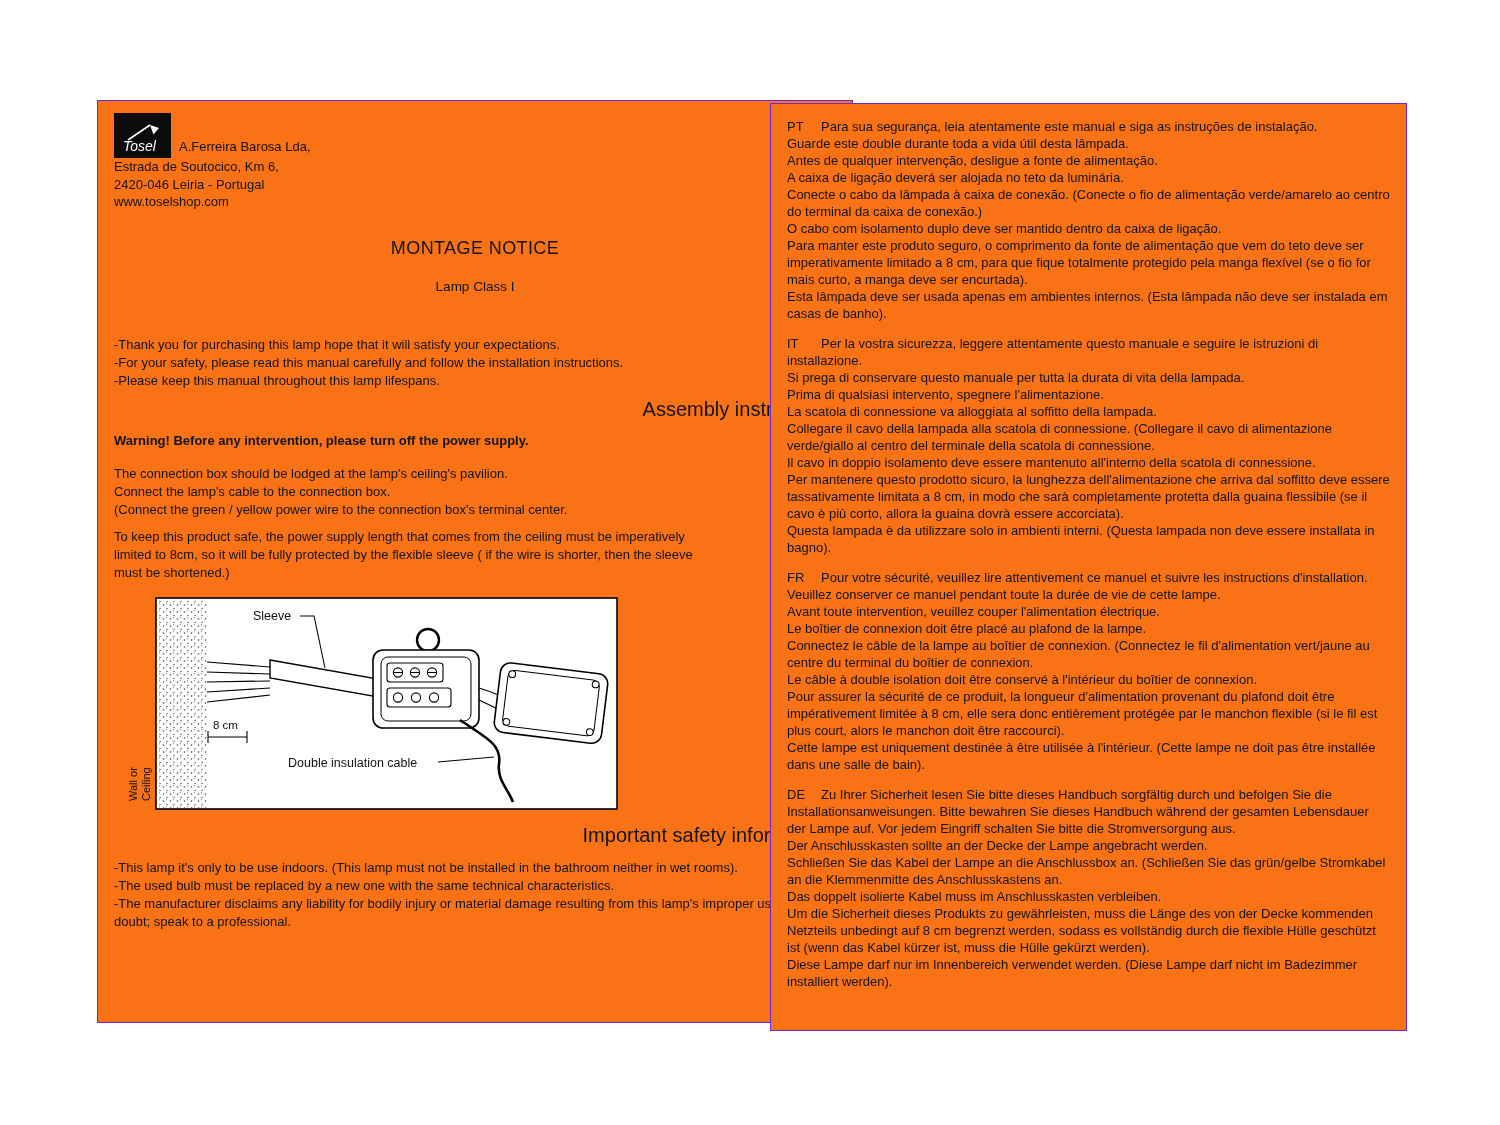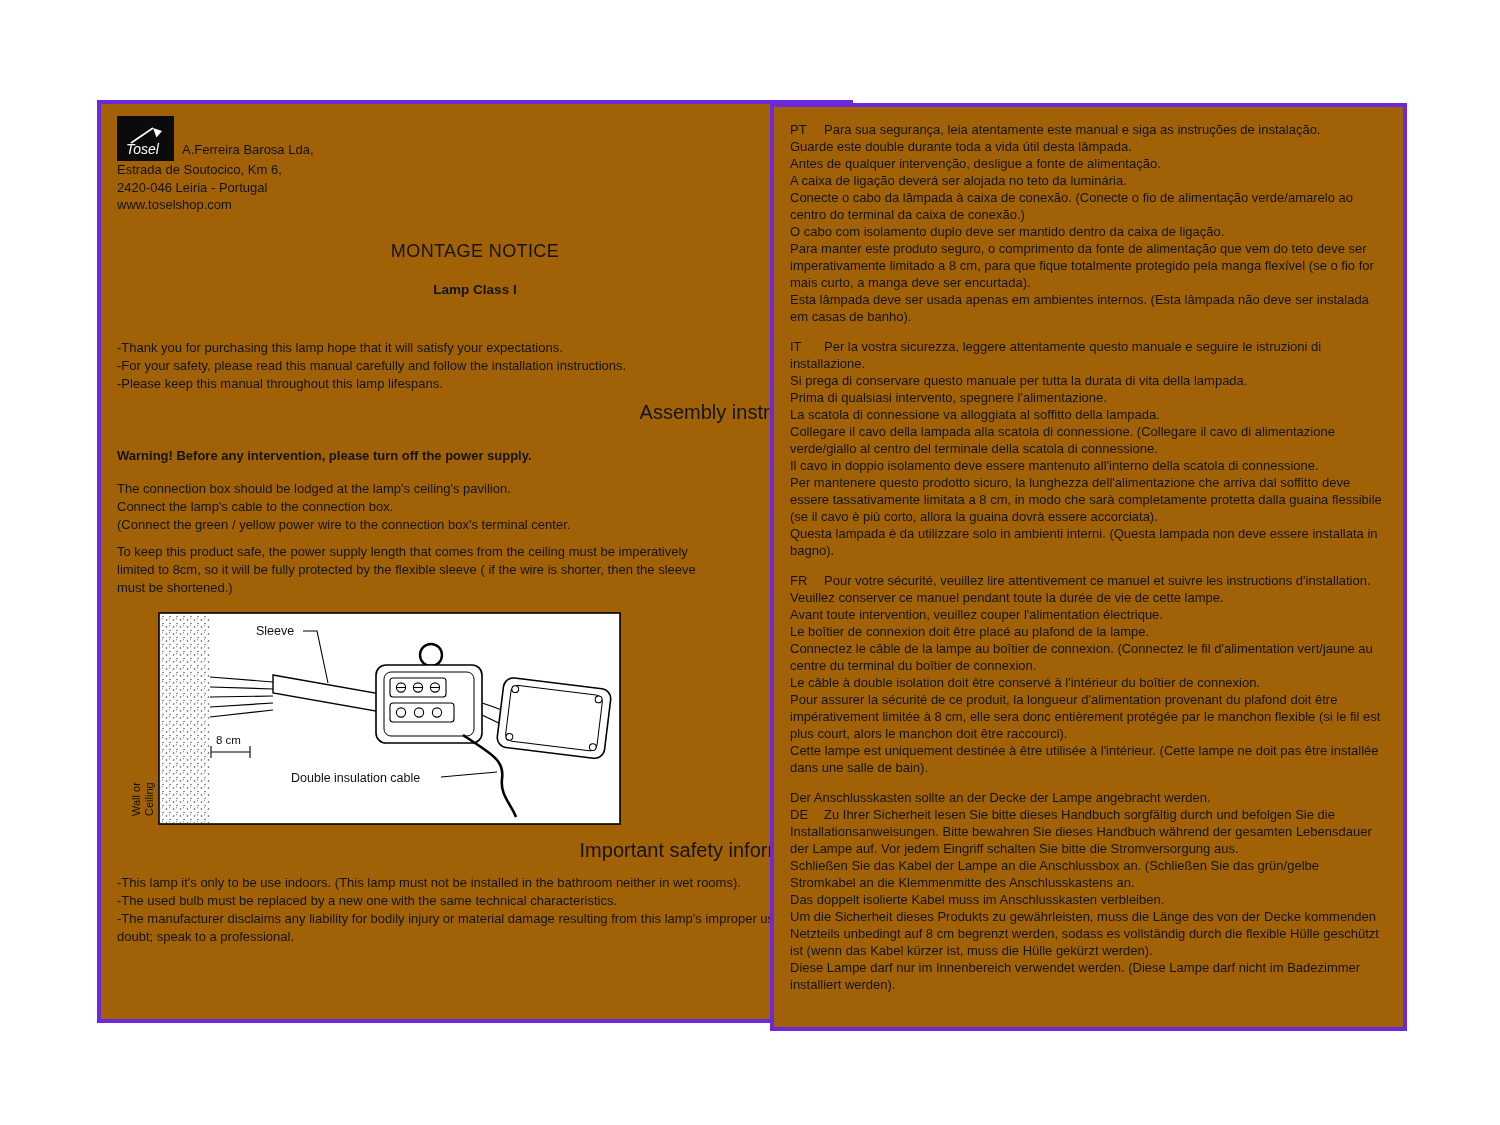--- a/index.html
+++ b/index.html
@@ -2,38 +2,38 @@
 <html><head>
 <meta charset="utf-8">
 <style>
   html, body { margin:0; padding:0; }
   body {
     width:1500px; height:1125px; position:relative;
     background:#ffffff; color:#141414;
     font-family:"Liberation Sans", sans-serif;
   }
   .page-box {
-    position:absolute; background:#a16207; border:4px solid #6d28d9; box-sizing:border-box;
+    position:absolute; background:#f97316; border:1px solid #6d28d9; box-sizing:border-box;
     overflow:hidden;
   }
   #left-page  { left:97px;  top:100px; width:756px; height:923px; }
   #right-page { left:770px; top:103px; width:637px; height:928px; }
 
   .lp-content { padding:12px 16px 0 16px; font-size:13px; line-height:18px; }
   .header-row { display:flex; align-items:flex-end; gap:8px; }
   .logo svg { display:block; }
   .company-name { padding-bottom:2px; }
   .addr { line-height:17.5px; }
 
   .doc-title { text-align:center; font-size:18px; letter-spacing:0.4px; margin-top:28px; }
-  .doc-subtitle { text-align:center; font-size:13.5px; font-weight:bold; margin-top:21px; }
+  .doc-subtitle { text-align:center; font-size:13.5px; font-weight:normal; margin-top:21px; }
   .intro { margin-top:40px; }
   .section-heading { text-align:right; font-size:20px; margin-top:10px; }
   .section-heading.safety { margin-top:15px; }
-  .warning { font-weight:bold; margin-top:26px; }
+  .warning { font-weight:bold; margin-top:14px; }
   .block { margin-top:15px; }
   .para { max-width:586px;margin-top:9px; }
   .diagram { display:block; margin:14px 0 0 6px; }
 
   .rp-content { padding:14px 16px; font-size:13px; line-height:17px; }
   .lang-section { margin-bottom:13px; }
   .lang { display:inline-block; min-width:34px; }
 </style>
 </head>
 <body>
@@ -187,22 +187,22 @@
         <div><span class="lang">FR</span><span>Pour votre sécurité, veuillez lire attentivement ce manuel et suivre les instructions d'installation. Veuillez conserver ce manuel pendant toute la durée de vie de cette lampe.</span></div>
         <div>Avant toute intervention, veuillez couper l'alimentation électrique.</div>
         <div>Le boîtier de connexion doit être placé au plafond de la lampe.</div>
         <div>Connectez le câble de la lampe au boîtier de connexion. (Connectez le fil d'alimentation vert/jaune au centre du terminal du boîtier de connexion.</div>
         <div>Le câble à double isolation doit être conservé à l'intérieur du boîtier de connexion.</div>
         <div>Pour assurer la sécurité de ce produit, la longueur d'alimentation provenant du plafond doit être impérativement limitée à 8 cm, elle sera donc entièrement protégée par le manchon flexible (si le fil est plus court, alors le manchon doit être raccourci).</div>
         <div>Cette lampe est uniquement destinée à être utilisée à l'intérieur. (Cette lampe ne doit pas être installée dans une salle de bain).</div>
       </div>
 
       <div class="lang-section">
+        <div><span class="lang">DE</span><span>Zu Ihrer Sicherheit lesen Sie bitte dieses Handbuch sorgfältig durch und befolgen Sie die Installationsanweisungen. Bitte bewahren Sie dieses Handbuch während der gesamten Lebensdauer der Lampe auf. Vor jedem Eingriff schalten Sie bitte die Stromversorgung aus.</span></div>
         <div>Der Anschlusskasten sollte an der Decke der Lampe angebracht werden.</div>
-        <div><span class="lang">DE</span><span>Zu Ihrer Sicherheit lesen Sie bitte dieses Handbuch sorgfältig durch und befolgen Sie die Installationsanweisungen. Bitte bewahren Sie dieses Handbuch während der gesamten Lebensdauer der Lampe auf. Vor jedem Eingriff schalten Sie bitte die Stromversorgung aus.</span></div>
         <div>Schließen Sie das Kabel der Lampe an die Anschlussbox an. (Schließen Sie das grün/gelbe Stromkabel an die Klemmenmitte des Anschlusskastens an.</div>
         <div>Das doppelt isolierte Kabel muss im Anschlusskasten verbleiben.</div>
         <div>Um die Sicherheit dieses Produkts zu gewährleisten, muss die Länge des von der Decke kommenden Netzteils unbedingt auf 8 cm begrenzt werden, sodass es vollständig durch die flexible Hülle geschützt ist (wenn das Kabel kürzer ist, muss die Hülle gekürzt werden).</div>
         <div>Diese Lampe darf nur im Innenbereich verwendet werden. (Diese Lampe darf nicht im Badezimmer installiert werden).</div>
       </div>
 
     </div>
   </div>
 
 </div>

